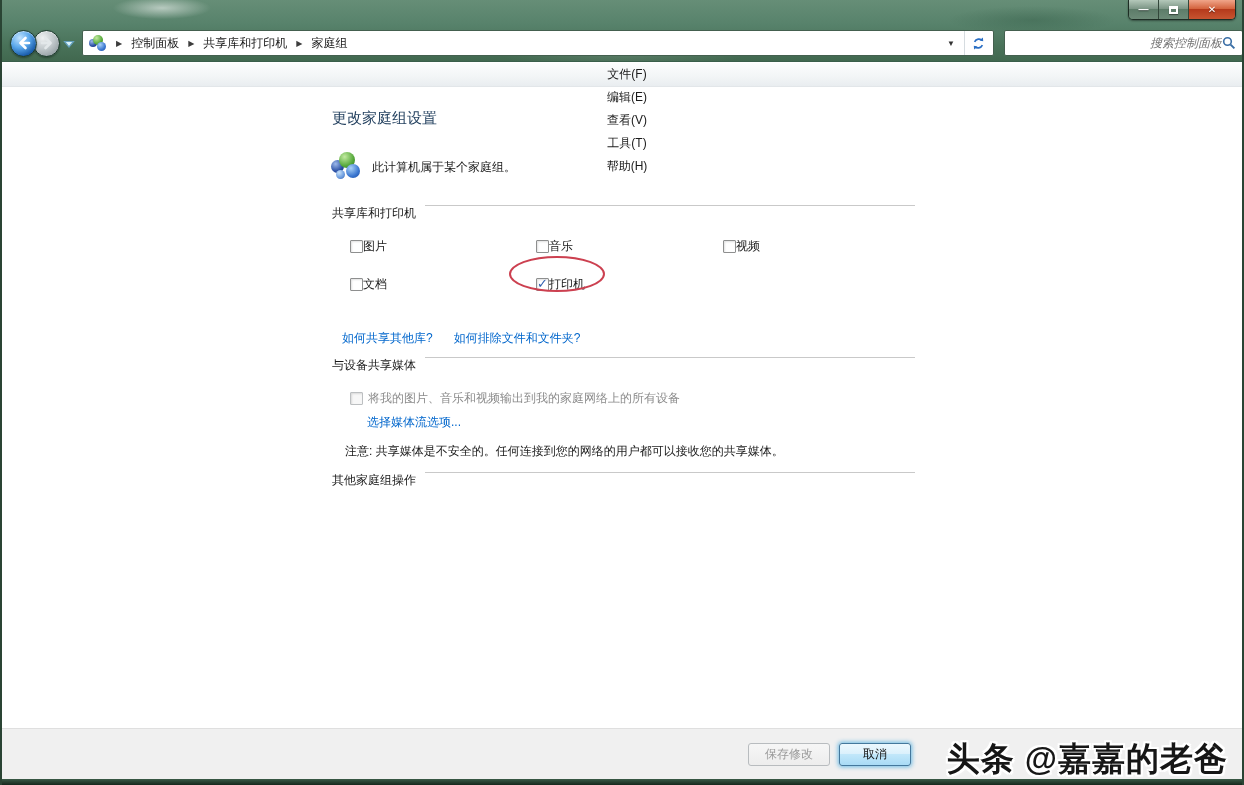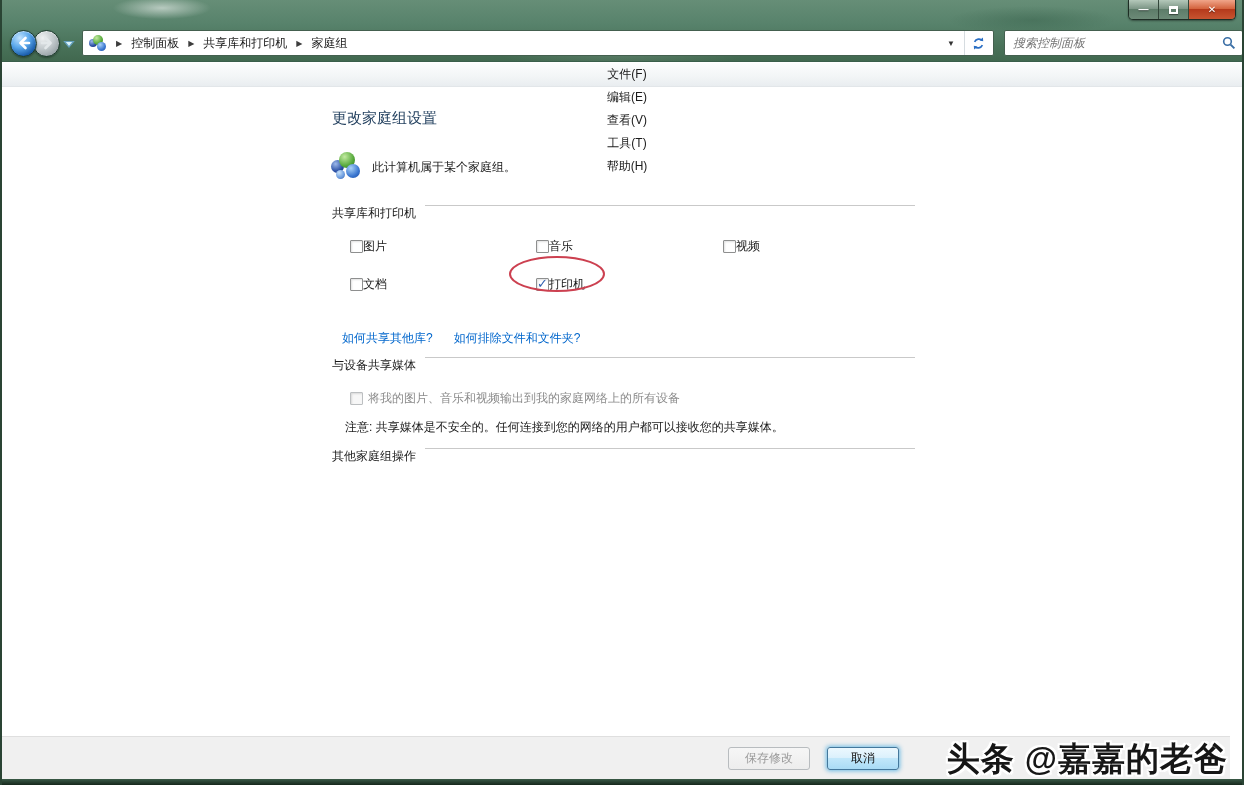--- a/index.html
+++ b/index.html
@@ -53,21 +53,21 @@
   .crumb-sep { font-size:8px; color:#3c3c3c; padding:0 7px; cursor:pointer; }
   .crumb { color:#1a1a1a; cursor:pointer; padding:4px 2px; white-space:nowrap; }
   .addr-space { flex:1; }
   .addr-drop { padding:0 9px; font-size:8px; color:#333; cursor:pointer; }
   .refresh-btn { width:27px; height:24px; border-left:1px solid #d6dce0; display:flex;
     align-items:center; justify-content:center; cursor:pointer; }
 
   .searchbox { margin-left:10px; height:26px; flex:0 0 239px; background:#fff;
     border:1px solid #44604f; border-radius:2px; display:flex; align-items:center; padding:0 6px 0 8px; }
   .search-input { flex:1; border:none; outline:none; font-style:italic; color:#707070;
-    font-size:12px; font-family:inherit; background:transparent; }
+    font-size:12px; font-family:inherit; background:transparent;text-align:right; }
   .search-icon { flex:0 0 auto; cursor:pointer; display:flex; }
 
   
   .hg-ico { position:relative; width:18px; height:17px; flex:0 0 auto; margin-right:2px; }
   .hg-ico i { position:absolute; border-radius:50%; }
   .hg-ico .a { left:0; top:4px; width:8px; height:8px;
     background:radial-gradient(circle at 35% 30%,#9db9ea,#2a4fa4 60%,#16306b); }
   .hg-ico .b { left:4px; top:0; width:10px; height:10px;
     background:radial-gradient(circle at 35% 30%,#c2eaa0,#55a83a 60%,#2e6f1f); }
   .hg-ico .c { left:8px; top:7px; width:9px; height:9px;
@@ -118,23 +118,23 @@
   .howto-row { margin:16px 0 0 10px; display:flex; gap:21px; }
 
   .media-cb-row { margin:16px 0 0 18px; display:flex; align-items:center; gap:5px; }
   .stream-link { display:block; margin:7px 0 0 35px; }
   .note { margin:12px 0 0 13px; }
 
   .actions { margin:9px 0 0 35px; list-style:none; }
   .actions li { margin-top:8px; line-height:16px; }
 
   
-  .footer { position:absolute; left:0; right:12px; bottom:6px; height:43px; background:#f0f0f0;
+  .footer { position:absolute; left:0; right:0; bottom:6px; height:51px; background:#f0f0f0;
     border-top:1px solid #dfdfdf; display:flex; align-items:center; justify-content:flex-end;
-    gap:17px; padding-right:331px; }
+    gap:9px; padding-right:331px; }
   .btn { height:23px; min-width:72px; padding:0 12px; font-size:12px; font-family:inherit;
     border-radius:3px; cursor:pointer; }
   .btn-save { color:#9a9a9a; background:linear-gradient(180deg,#f6f6f6,#ededed);
     border:1px solid #b8bcbf; min-width:82px; }
   .btn-cancel { color:#111; border:1px solid #44789c;
     background:linear-gradient(180deg,#ecf8fe 0%,#dcf1fc 45%,#c1e7fa 50%,#a9dbf5 100%);
     box-shadow:0 0 4px 1px rgba(86,177,226,.85); }
 
   .bottom-edge { position:absolute; left:0; right:0; bottom:0; height:6px;
     background:linear-gradient(180deg,#3a5a47,#16271c); }
@@ -278,20 +278,21 @@
 
       <div class="sect sect-2">
         <span>与设备共享媒体</span>
         <span class="line"></span>
       </div>
 
       <label class="media-cb-row">
         <span class="cb disabled"></span>
         <span class="dim">将我的图片、音乐和视频输出到我的家庭网络上的所有设备</span>
       </label>
+      <a class="lnk stream-link">选择媒体流选项...</a>
       <div class="note">注意: 共享媒体是不安全的。任何连接到您的网络的用户都可以接收您的共享媒体。</div>
 
       <div class="sect sect-3">
         <span>其他家庭组操作</span>
         <span class="line"></span>
       </div>
 
     </div>
   </div>
 

